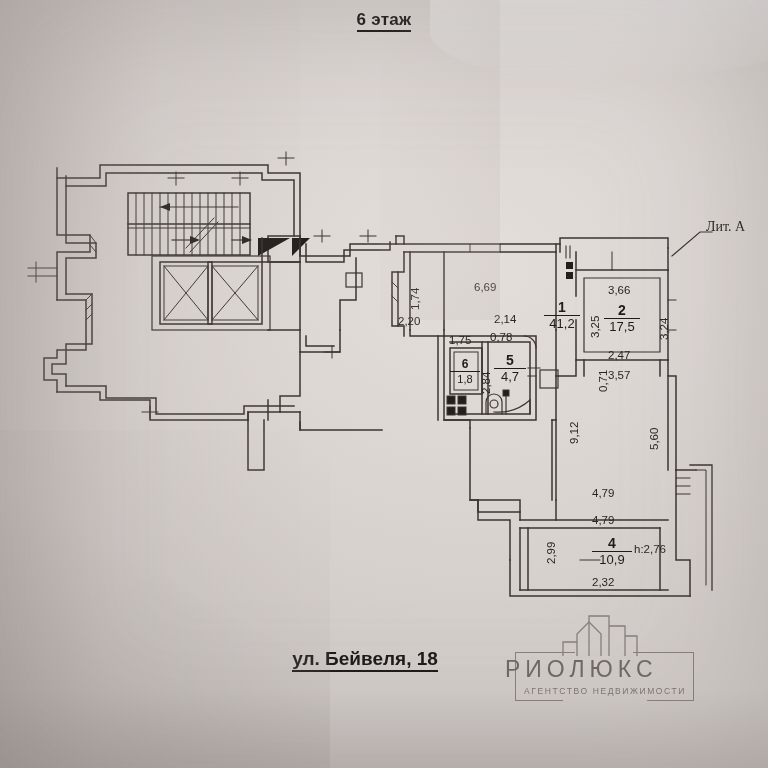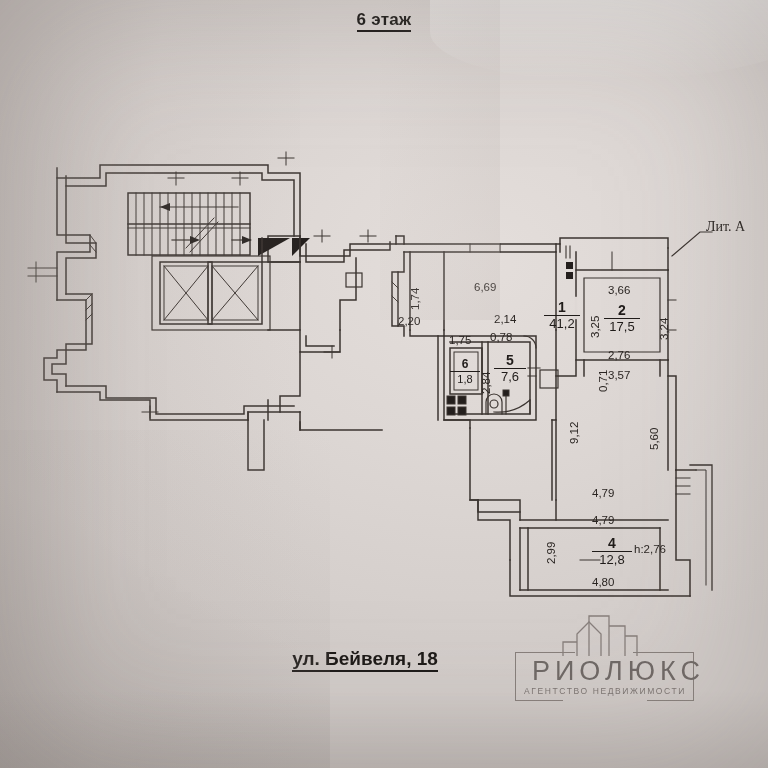--- a/index.html
+++ b/index.html
@@ -53,22 +53,22 @@
   .room .num{font-size:14px;font-weight:600;line-height:1.05;}
   .room .ar{border-top:1.4px solid #201c1a;font-size:13px;line-height:1.15;padding-top:1px;}
 
   
   .dim{position:absolute;font-size:11.5px;color:#2b2623;white-space:nowrap;}
   .dim.v{transform-origin:left top;transform:rotate(-90deg);}
 
   
   #logo{position:absolute;left:505px;top:612px;width:200px;height:96px;opacity:.72;}
   #logo .word{
-    position:absolute;left:0;top:44px;width:200px;text-align:right;
-    font-size:27px;letter-spacing:5px;color:#4a4340;font-weight:400;
+    position:absolute;left:0;top:44px;width:200px;text-align:left;
+    font-size:23px;letter-spacing:5px;color:#4a4340;font-weight:400;
   }
   #logo .sub{
     position:absolute;left:0;top:74px;width:200px;text-align:center;
     font-size:8.5px;letter-spacing:1.6px;color:#5a524f;
   }
   #logo .boxline{position:absolute;border:1.2px solid #6b625e;}
   #logo .bx-l{left:10px;top:40px;width:1px;height:48px;border:0;border-left:1.2px solid #6b625e;}
   #logo .bx-r{left:188px;top:40px;width:1px;height:48px;border:0;border-left:1.2px solid #6b625e;}
   #logo .bx-t1{left:10px;top:40px;width:60px;height:1px;border:0;border-top:1.2px solid #6b625e;}
   #logo .bx-t2{left:128px;top:40px;width:61px;height:1px;border:0;border-top:1.2px solid #6b625e;}
@@ -306,44 +306,44 @@
     <div class="ar">41,2</div>
   </div>
 
   <div class="room" style="left:604px;top:303px;width:36px;">
     <div class="num">2</div>
     <div class="ar">17,5</div>
   </div>
 
   <div class="room" style="left:592px;top:536px;width:40px;">
     <div class="num">4</div>
-    <div class="ar">12,8</div>
+    <div class="ar">10,9</div>
   </div>
 
   <div class="room" style="left:494px;top:353px;width:32px;">
     <div class="num">5</div>
-    <div class="ar">7,6</div>
+    <div class="ar">4,7</div>
   </div>
 
   <div class="room" style="left:450px;top:358px;width:30px;font-size:11px;">
     <div class="num" style="font-size:12px;">6</div>
     <div class="ar" style="font-size:11px;">1,8</div>
   </div>
 
   <div class="dim" style="left:474px;top:281px;">6,69</div>
   <div class="dim" style="left:398px;top:315px;">2,20</div>
   <div class="dim" style="left:494px;top:313px;">2,14</div>
   <div class="dim" style="left:490px;top:331px;">0,78</div>
   <div class="dim" style="left:449px;top:334px;">1,75</div>
   <div class="dim" style="left:608px;top:284px;">3,66</div>
-  <div class="dim" style="left:608px;top:349px;">2,76</div>
+  <div class="dim" style="left:608px;top:349px;">2,47</div>
   <div class="dim" style="left:608px;top:369px;">3,57</div>
   <div class="dim" style="left:592px;top:487px;">4,79</div>
   <div class="dim" style="left:592px;top:514px;">4,79</div>
-  <div class="dim" style="left:592px;top:576px;">4,80</div>
+  <div class="dim" style="left:592px;top:576px;">2,32</div>
   <div class="dim" style="left:634px;top:543px;">h:2,76</div>
 
   <div class="dim v" style="left:409px;top:310px;">1,74</div>
   <div class="dim v" style="left:480px;top:394px;">2,84</div>
   <div class="dim v" style="left:589px;top:338px;">3,25</div>
   <div class="dim v" style="left:658px;top:340px;">3,24</div>
   <div class="dim v" style="left:597px;top:392px;">0,71</div>
   <div class="dim v" style="left:568px;top:444px;">9,12</div>
   <div class="dim v" style="left:648px;top:450px;">5,60</div>
   <div class="dim v" style="left:545px;top:564px;">2,99</div>

